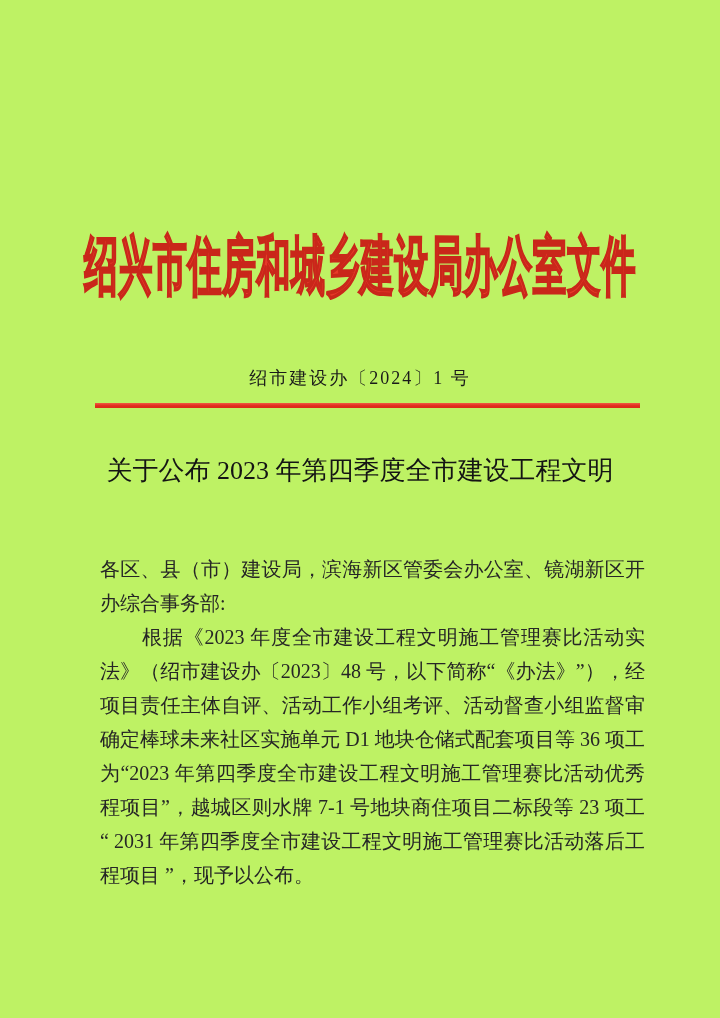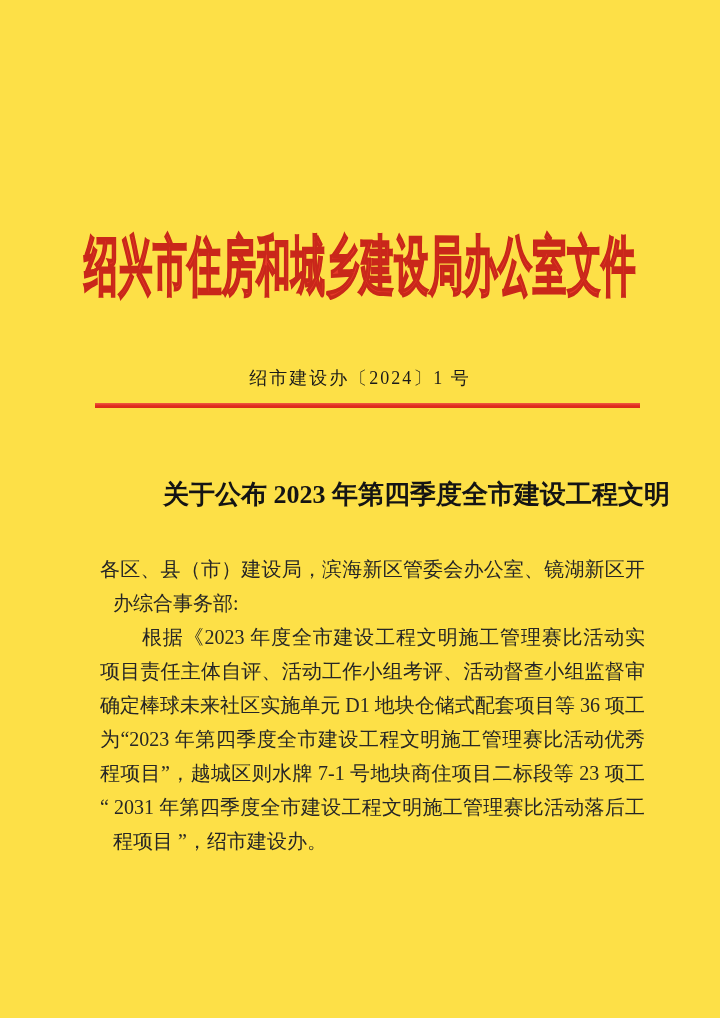--- a/index.html
+++ b/index.html
@@ -4,21 +4,21 @@
 <style>
   html, body {
     margin: 0;
     padding: 0;
     background: #ffffff;
   }
   .page {
     position: relative;
     width: 720px;
     height: 1018px;
-    background: #fde047;
+    background: #bef264;
     overflow: hidden;
     font-family: "Liberation Serif", "DejaVu Serif", serif;
   }
   
   .letterhead {
     position: absolute;
     top: 233px;
     left: 0;
     width: 720px;
     text-align: center;
@@ -51,46 +51,44 @@
     width: 545px;
     height: 5px;
     background: linear-gradient(#f05a42 0%, #e12d1c 55%, #d92a1a 100%);
   }
   
   .doc-title {
     position: absolute;
     top: 451px;
     left: 50px;
     width: 620px;
-    text-align: right;
+    text-align: center;
     font-size: 26px;
-    font-weight: bold;
+    font-weight: normal;
     color: #141414;
     line-height: 39px;
-    margin-top: 24px;
   }
   
   .body-text {
     position: absolute;
     top: 552px;
     left: 100px;
     width: 545px;
     font-size: 20px;
     color: #262626;
   }
   .body-text .line {
     height: 34px;
     line-height: 34px;
     overflow: hidden;
     text-align: justify;
     text-align-last: justify;
   }
   .body-text .line.para-end {
     text-align-last: left;
-    margin-left: 13px;
   }
   .body-text .line.indent {
     padding-left: 42px;
   }
 </style>
 </head>
 <body>
 
 <div class="page">
 
@@ -101,21 +99,22 @@
   <div class="red-line"></div>
 
   <div class="doc-title">
     <div>关于公布 2023 年第四季度全市建设工程文明</div>
   </div>
 
   <div class="body-text">
     <div class="line">各区、县（市）建设局，滨海新区管委会办公室、镜湖新区开发</div>
     <div class="line para-end">办综合事务部:</div>
     <div class="line indent">根据《2023 年度全市建设工程文明施工管理赛比活动实施办</div>
+    <div class="line">法》（绍市建设办〔2023〕48 号，以下简称“《办法》”），经</div>
     <div class="line">项目责任主体自评、活动工作小组考评、活动督查小组监督审核，</div>
     <div class="line">确定棒球未来社区实施单元 D1 地块仓储式配套项目等 36 项工程</div>
     <div class="line">为“2023 年第四季度全市建设工程文明施工管理赛比活动优秀工</div>
     <div class="line">程项目”，越城区则水牌 7-1 号地块商住项目二标段等 23 项工程为</div>
     <div class="line">“ 2031 年第四季度全市建设工程文明施工管理赛比活动落后工</div>
-    <div class="line para-end">程项目 ”，绍市建设办。</div>
+    <div class="line para-end">程项目 ”，现予以公布。</div>
   </div>
 
 </div>
 
 </body></html>

